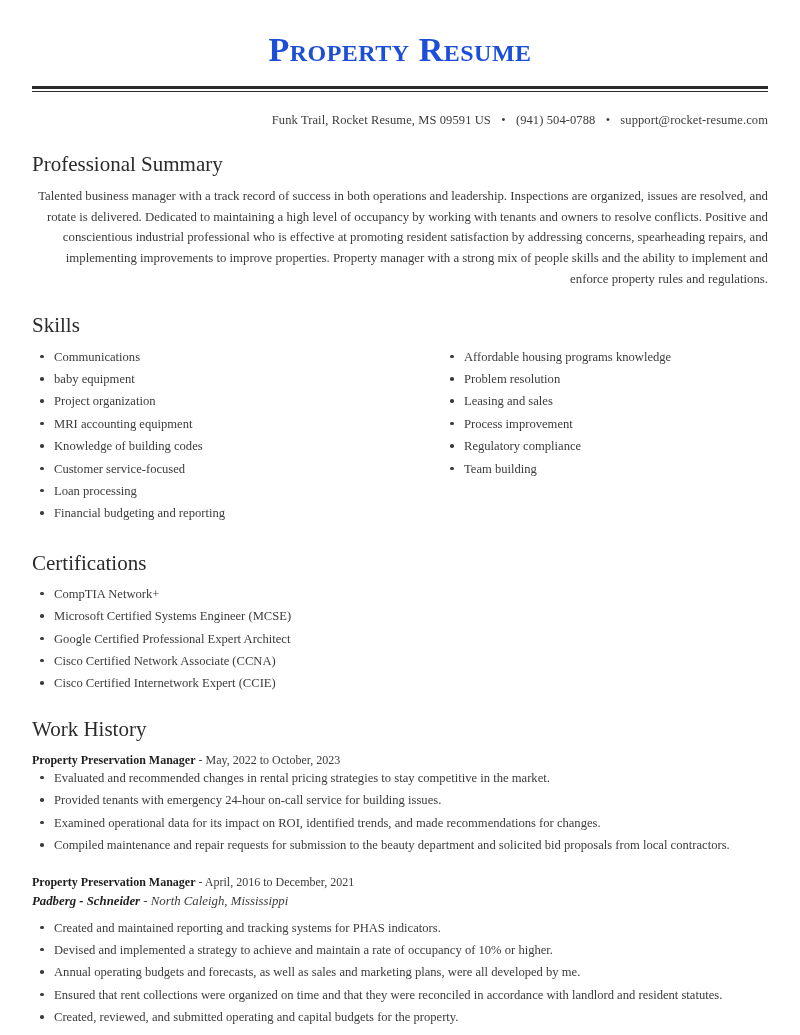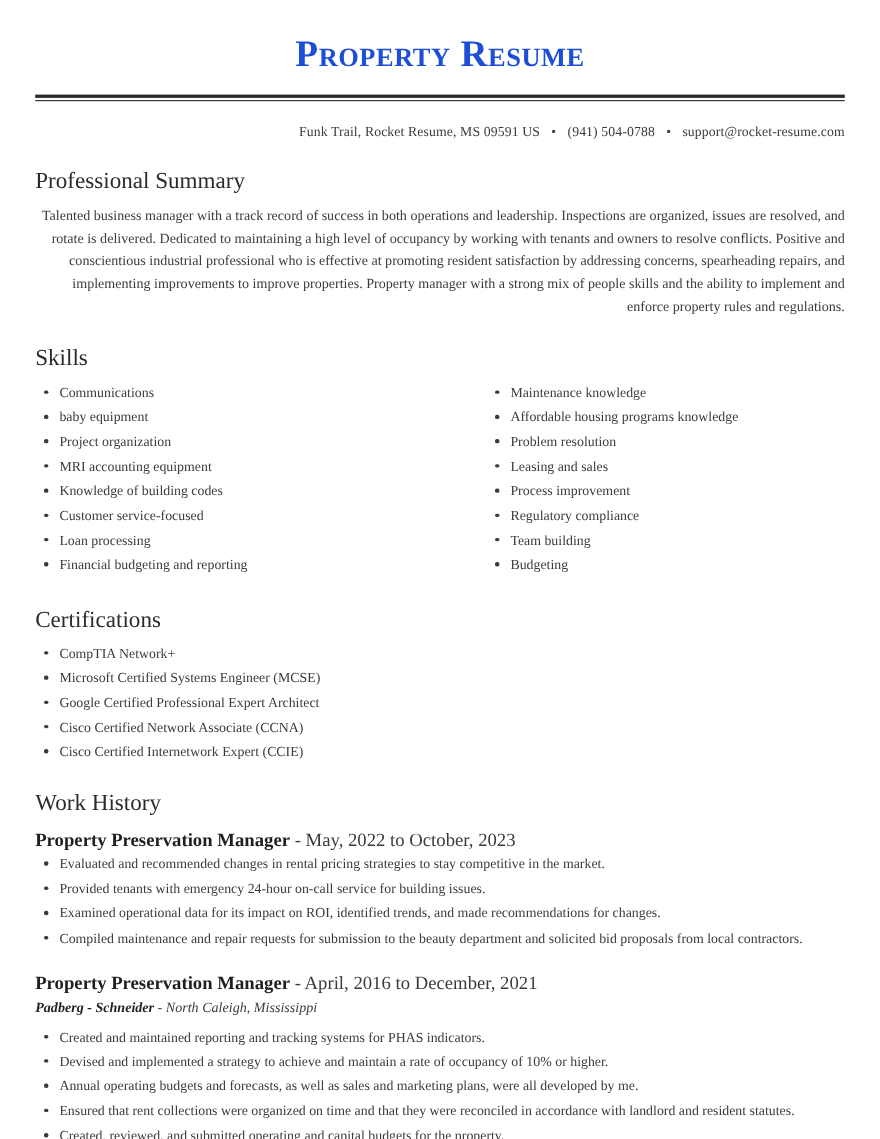--- a/index.html
+++ b/index.html
@@ -111,21 +111,21 @@
   }
 
   
   .job {
     margin-top: 4px;
   }
   .job + .job {
     margin-top: 19px;
   }
   .job-title-line {
-    font-size: 17px;
+    font-size: 12px;
     line-height: 1.5;
     margin: 0;
     color: #232323;
   }
   .job-title {
     font-weight: bold;
     color: #1f1f1f;
   }
   .job-dates {
     font-weight: normal;
@@ -185,28 +185,26 @@
           <li>Project organization</li>
           <li>MRI accounting equipment</li>
           <li>Knowledge of building codes</li>
           <li>Customer service-focused</li>
           <li>Loan processing</li>
           <li>Financial budgeting and reporting</li>
         </ul>
       </div>
       <div class="col right">
         <ul class="bullets">
-          <li>Maintenance knowledge</li>
           <li>Affordable housing programs knowledge</li>
           <li>Problem resolution</li>
           <li>Leasing and sales</li>
           <li>Process improvement</li>
           <li>Regulatory compliance</li>
           <li>Team building</li>
-          <li>Budgeting</li>
         </ul>
       </div>
     </div>
   </div>
 
   <div class="section">
     <h2 class="section-heading">Certifications</h2>
     <ul class="bullets">
       <li>CompTIA Network+</li>
       <li>Microsoft Certified Systems Engineer (MCSE)</li>

